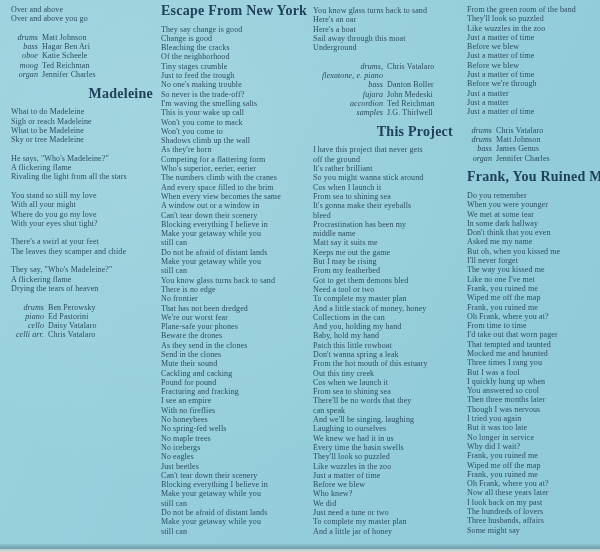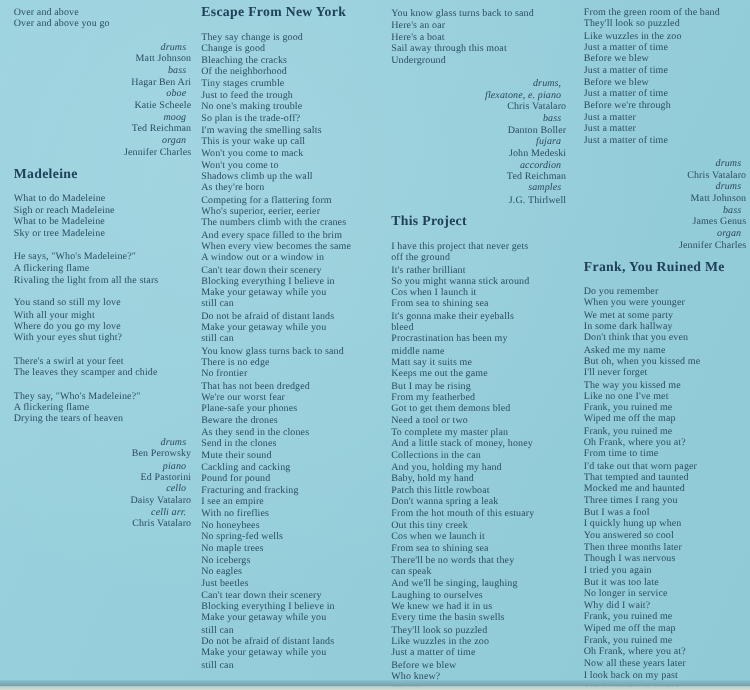--- a/index.html
+++ b/index.html
@@ -19,26 +19,27 @@
     position:absolute;
     font-size:8px;
     line-height:9.3px;
     white-space:nowrap;
     letter-spacing:0.1px;
   }
   .block { margin-bottom:9.3px; }
   .block:last-child { margin-bottom:0; }
   .heading {
     font-weight:bold;
-    font-size:11px;
+    font-size:14px;
     color:#21415a;
     letter-spacing:0.25px;
+    text-align:right;
   }
   .lyric-line { height:9.3px; }
-  .credit-row { display:flex; align-items:flex-end;flex-direction:column; }
+  .credit-row { display:flex; align-items:flex-start; }
   .credit-label {
     font-style:italic;
     text-align:right;
     white-space:pre-line;
     flex:none;
     margin-right:4px;
     color:#2a4860;
   }
   .credit-value { white-space:nowrap; }
   .edge-dark {
@@ -131,21 +132,21 @@
       <div class="column" style="left: 161px; top: 6px; width: 134px;">
         <div class="block heading">Escape From New York</div>
         <div class="block">
           <div class="lyric-line">They say change is good</div>
           <div class="lyric-line">Change is good</div>
           <div class="lyric-line">Bleaching the cracks</div>
           <div class="lyric-line">Of the neighborhood</div>
           <div class="lyric-line">Tiny stages crumble</div>
           <div class="lyric-line">Just to feed the trough</div>
           <div class="lyric-line">No one's making trouble</div>
-          <div class="lyric-line">So plan is the trade-off?</div>
+          <div class="lyric-line">So never is the trade-off?</div>
           <div class="lyric-line">I'm waving the smelling salts</div>
           <div class="lyric-line">This is your wake up call</div>
           <div class="lyric-line">Won't you come to mack</div>
           <div class="lyric-line">Won't you come to</div>
           <div class="lyric-line">Shadows climb up the wall</div>
           <div class="lyric-line">As they're born</div>
           <div class="lyric-line">Competing for a flattering form</div>
           <div class="lyric-line">Who's superior, eerier, eerier</div>
           <div class="lyric-line">The numbers climb with the cranes</div>
           <div class="lyric-line">And every space filled to the brim</div>
@@ -295,21 +296,21 @@
           </div>
           <div class="credit-row">
             <span class="credit-label" style="width: 25px;">organ</span>
             <span class="credit-value">Jennifer Charles</span>
           </div>
         </div>
         <div class="block heading">Frank, You Ruined Me</div>
         <div class="block">
           <div class="lyric-line">Do you remember</div>
           <div class="lyric-line">When you were younger</div>
-          <div class="lyric-line">We met at some party</div>
+          <div class="lyric-line">We met at some tear</div>
           <div class="lyric-line">In some dark hallway</div>
           <div class="lyric-line">Don't think that you even</div>
           <div class="lyric-line">Asked me my name</div>
           <div class="lyric-line">But oh, when you kissed me</div>
           <div class="lyric-line">I'll never forget</div>
           <div class="lyric-line">The way you kissed me</div>
           <div class="lyric-line">Like no one I've met</div>
           <div class="lyric-line">Frank, you ruined me</div>
           <div class="lyric-line">Wiped me off the map</div>
           <div class="lyric-line">Frank, you ruined me</div>

